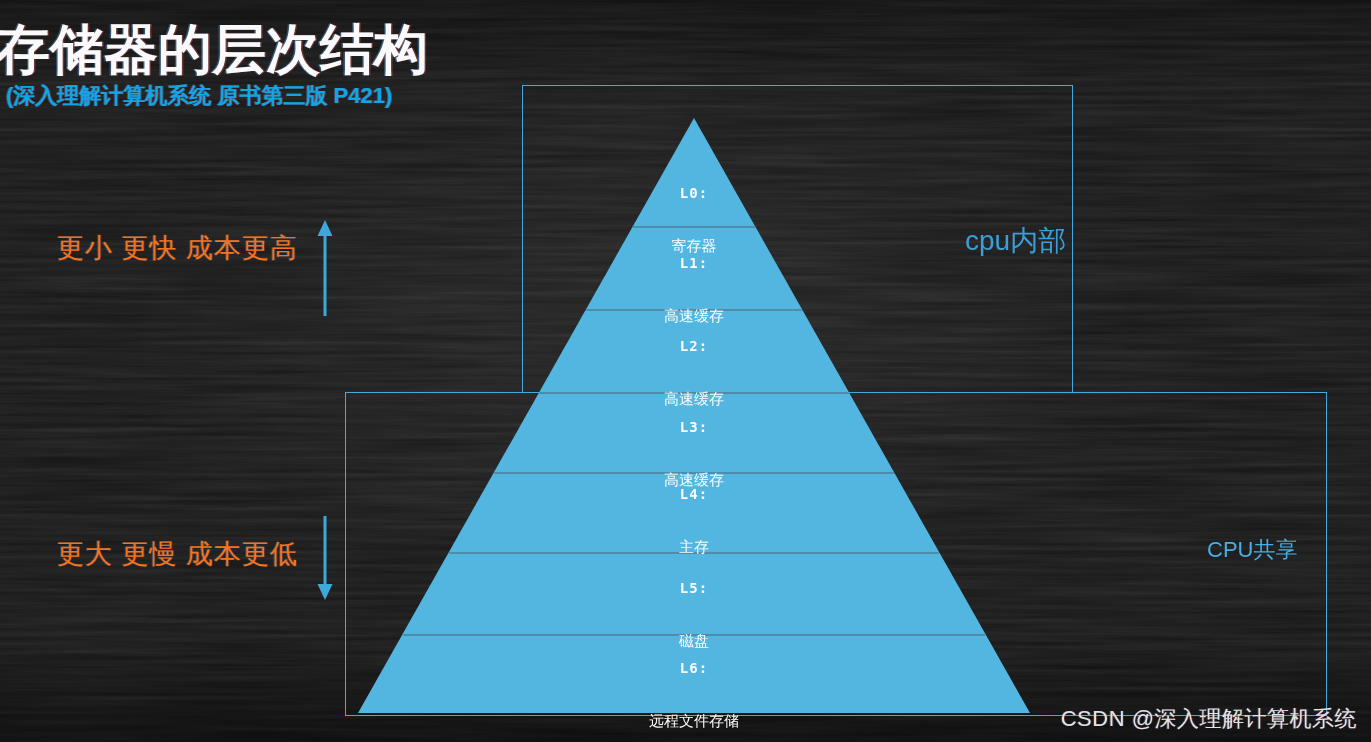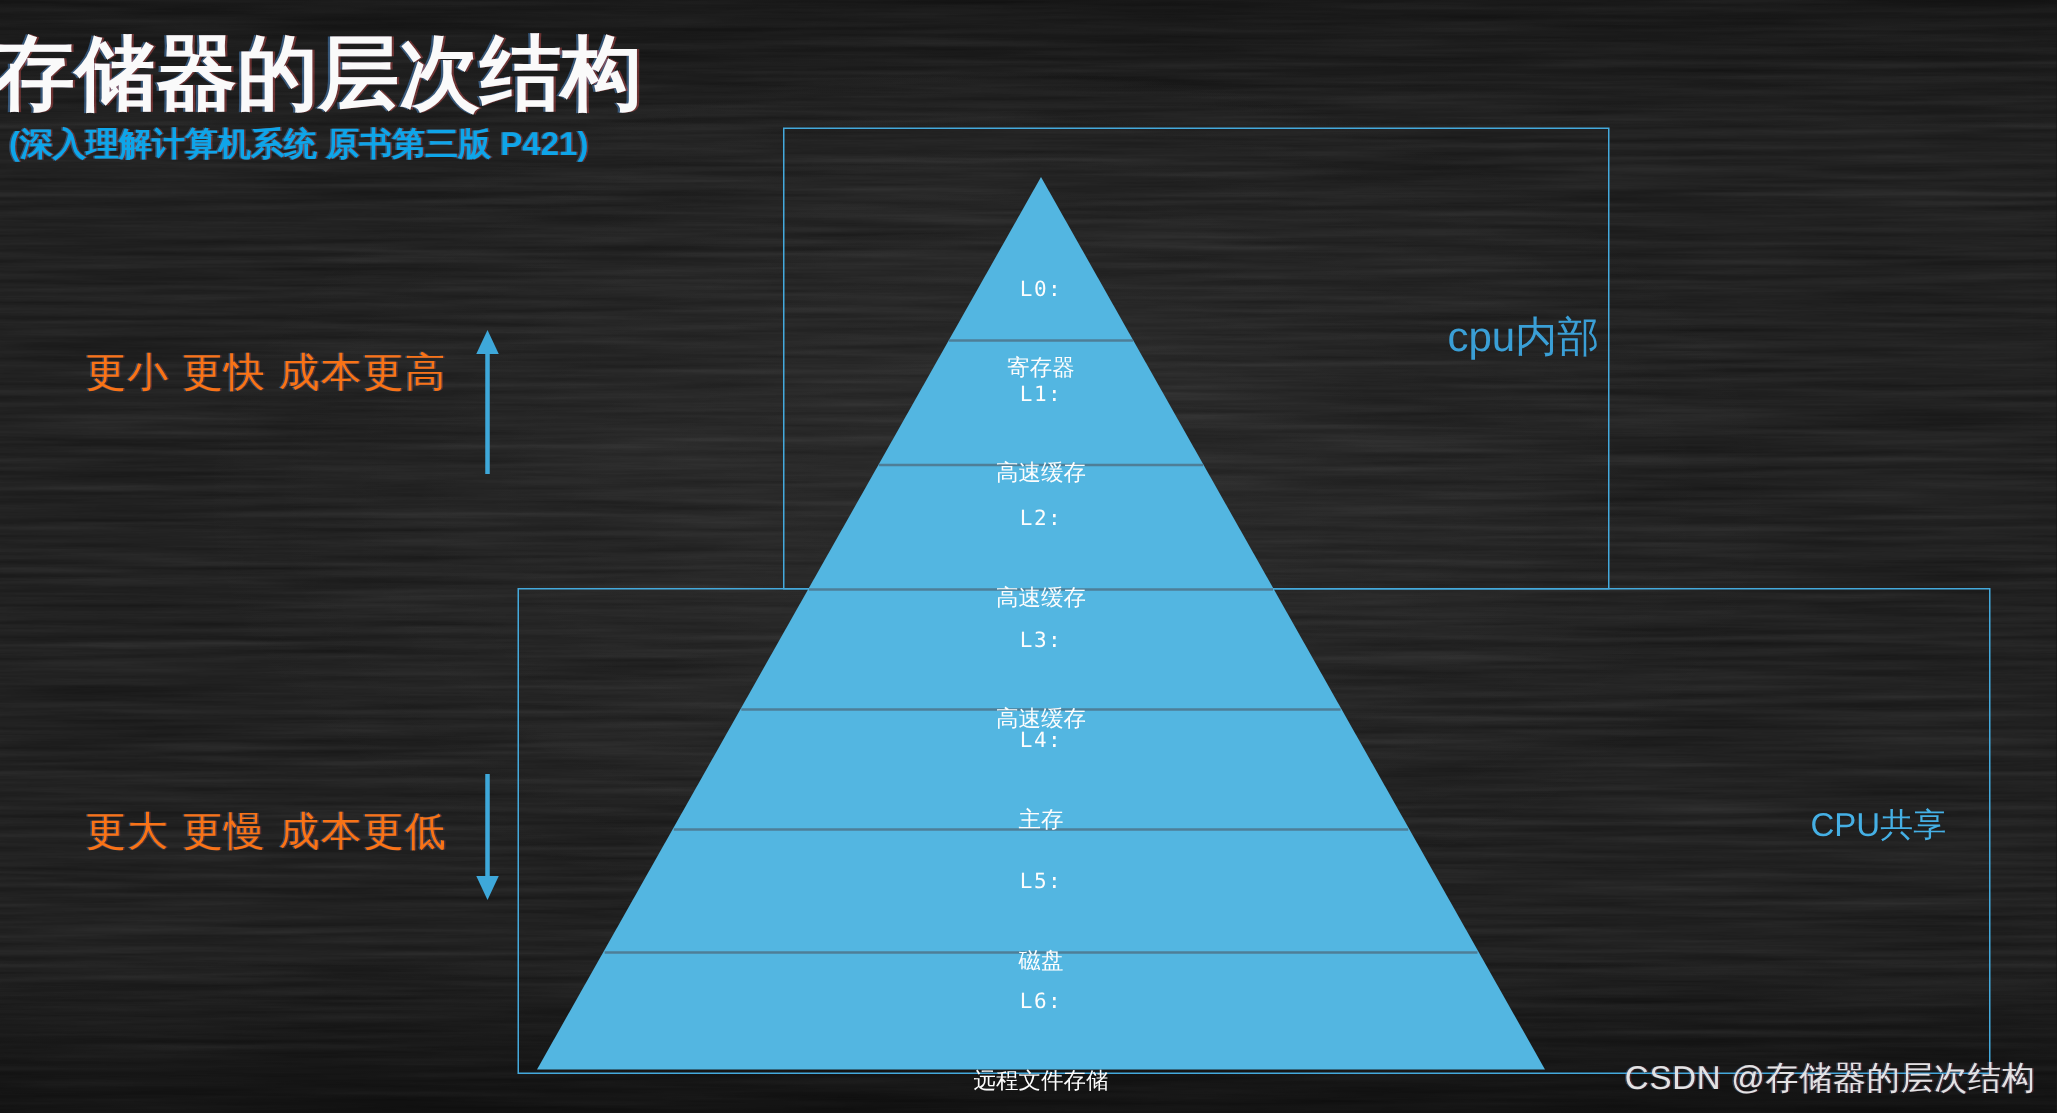--- a/index.html
+++ b/index.html
@@ -51,29 +51,29 @@
   .region-box.cpu-shared { left: 345px; top: 392px; width: 982px; height: 324px; }
 
   .pyramid-svg { position: absolute; left: 0; top: 0; z-index: 3; pointer-events: none; }
 
   .level-label {
     position: absolute; z-index: 4; left: 574px; width: 240px;
     text-align: center; color: #fdfdfd;
   }
   .level-label .code {
     font-family: "DejaVu Sans Mono", monospace;
-    font-size: 14px; font-weight: 400; line-height: 20px; letter-spacing: 1px;
+    font-size: 14px; font-weight: 700; line-height: 20px; letter-spacing: 1px;
   }
   .level-label .name { font-size: 15px; line-height: 21px; margin-top: 32px; }
   .lvl-0 { top: 183px; } .lvl-1 { top: 253px; } .lvl-2 { top: 336px; }
   .lvl-3 { top: 417px; } .lvl-4 { top: 484px; } .lvl-5 { top: 578px; }
   .lvl-6 { top: 658px; }
 
   .region-label { position: absolute; z-index: 5; white-space: nowrap; font-weight: 400; }
-  .region-label.cpu-internal { left: 965px; top: 206px; font-size: 28px; color: #3a9fd6; }
+  .region-label.cpu-internal { left: 965px; top: 222px; font-size: 28px; color: #3a9fd6; }
   .region-label.cpu-shared { left: 1207px; top: 535px; font-size: 22px; color: #45b0e5; }
 
   .watermark {
     position: absolute; z-index: 6; right: 14px; bottom: 8px;
     font-size: 22px; color: #e3e3e3; letter-spacing: 0.5px; white-space: nowrap;
     text-shadow: 1px 0 rgba(255,90,90,0.25), -1px 0 rgba(90,170,255,0.3);
   }
 </style>
 </head>
 <body>
@@ -148,13 +148,13 @@
   <div class="name">磁盘</div>
 </div>
 <div class="level-label lvl-6">
   <div class="code">L6:</div>
   <div class="name">远程文件存储</div>
 </div>
 
 <div class="region-label cpu-internal">cpu内部</div>
 <div class="region-label cpu-shared">CPU共享</div>
 
-<div class="watermark">CSDN @存储器的层次结构</div>
+<div class="watermark">CSDN @深入理解计算机系统</div>
 
 </body></html>

